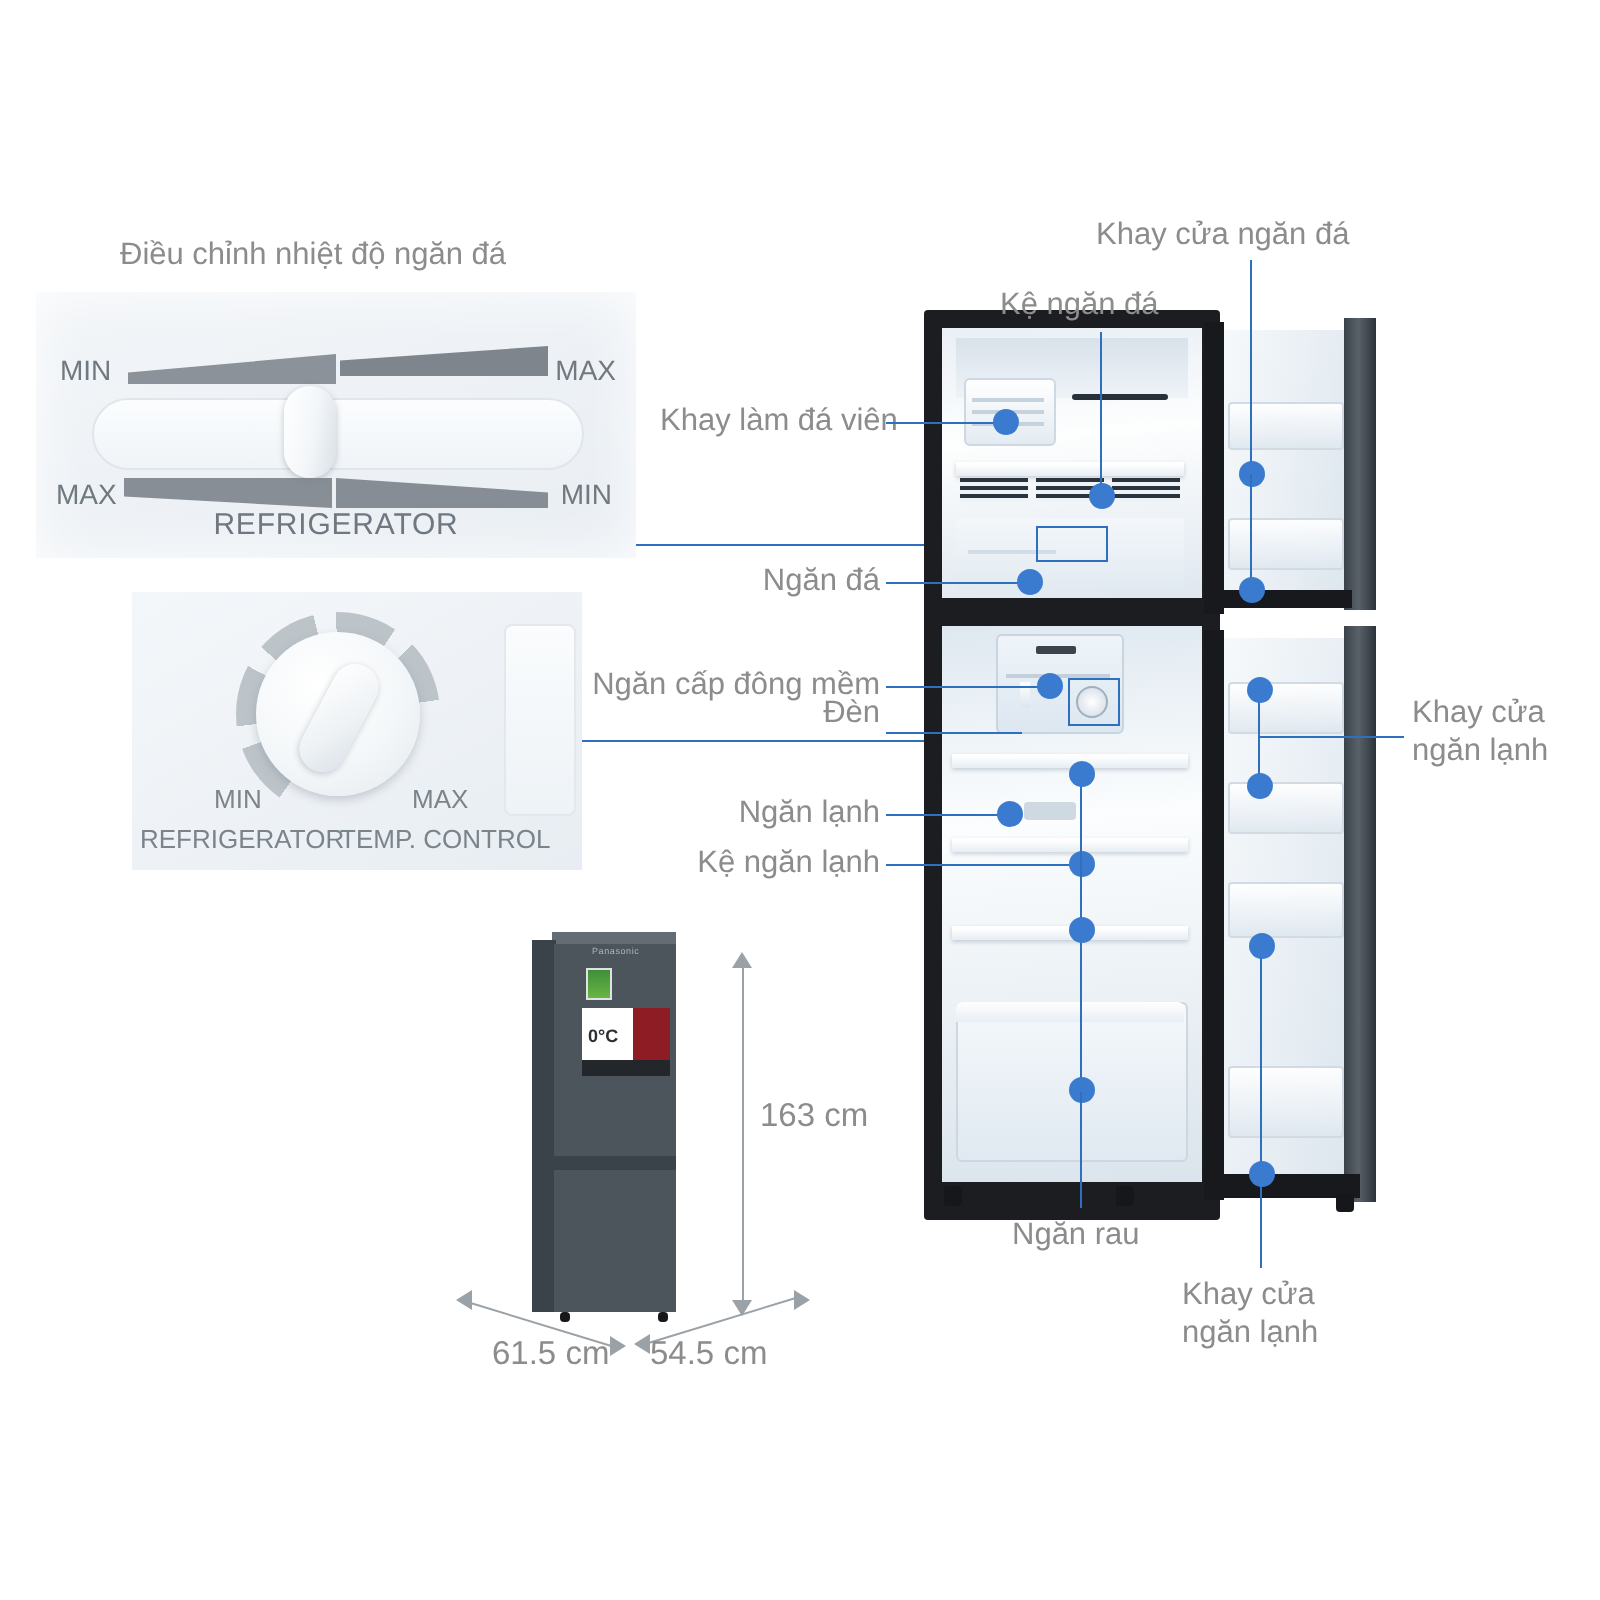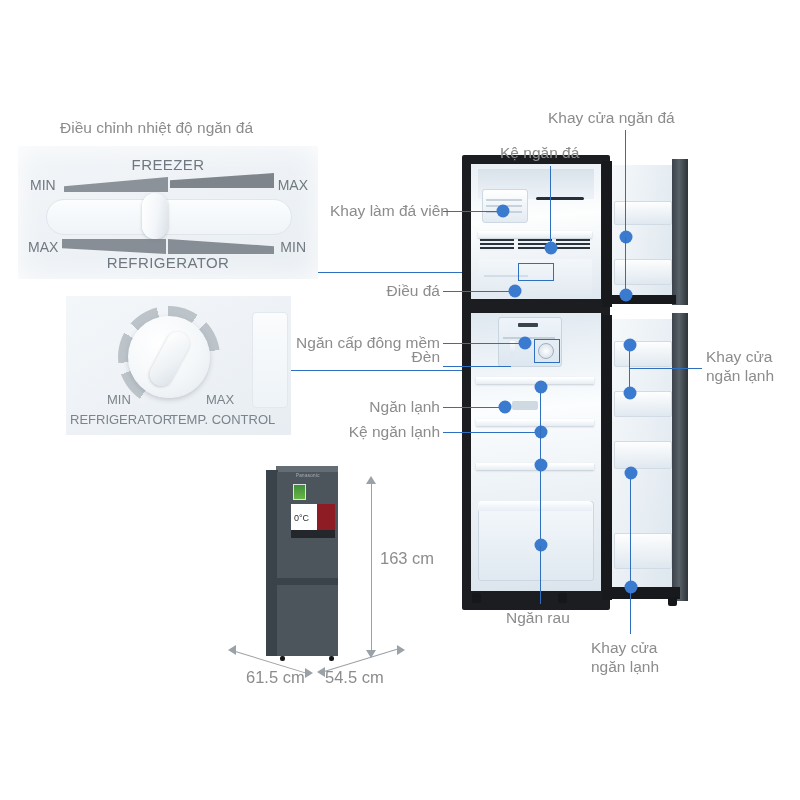--- a/index.html
+++ b/index.html
@@ -55,21 +55,21 @@
   .rlbl{position:absolute;color:#7b848b;font-size:13px;}
 
   
   #prod{position:absolute;left:266px;top:466px;width:82px;height:196px;}
   .pBody{position:absolute;background:#4c545c;}
   .pSide{position:absolute;background:#3b434a;}
   .pTop{position:absolute;background:#646c74;}
   .sticker{position:absolute;left:25px;top:38px;width:44px;height:34px;
           background:linear-gradient(90deg,#ffffff 0 58%,#8e1c24 58% 100%);}
   .stkTop{position:absolute;left:25px;top:38px;width:44px;height:6px;background:#b2232c;}
-  .stkTxt{position:absolute;left:28px;top:47px;color:#2b2f33;font-size:9px;font-weight:normal;}
+  .stkTxt{position:absolute;left:28px;top:47px;color:#2b2f33;font-size:9px;font-weight:bold;}
   .stkBar{position:absolute;left:25px;top:64px;width:44px;height:8px;background:#23272b;}
   .estamp{position:absolute;left:27px;top:18px;width:11px;height:14px;
           background:linear-gradient(180deg,#3f8f3a,#69b544);border:.5px solid #dfe3e6;}
   .brand{position:absolute;left:30px;top:7px;color:#aeb5bb;font-size:4.5px;letter-spacing:.3px;}
 
   .dimLine{position:absolute;background:#9aa1a7;}
   .dimTxt{position:absolute;color:#8c8c8c;font-size:16.5px;}
   .arw{position:absolute;width:0;height:0;}
 
   
@@ -86,21 +86,20 @@
   .leg{position:absolute;background:#15171a;border-radius:2px;}
 </style>
 </head>
 <body>
 
 <div id="stage">
 
   <div class="cap" style="left:60px;top:118px;">Điều chỉnh nhiệt độ ngăn đá</div>
 
   <div id="fpanel">
-    <div class="t" style="top:10px;">FREEZER</div>
     <div class="t" style="bottom:8px;">REFRIGERATOR</div>
 
     <div class="mm" style="left:12px;top:31px;">MIN</div>
     <div class="mm" style="right:10px;top:31px;">MAX</div>
     <div class="mm" style="left:10px;top:93px;">MAX</div>
     <div class="mm" style="right:12px;top:93px;">MIN</div>
 
     <div class="wedge" style="left:46px;top:31px;width:104px;background:#8b9299;
                 clip-path:polygon(0 62%,100% 0,100% 100%,0 100%);"></div>
     <div class="wedge" style="left:152px;top:27px;width:104px;background:#7e858c;
@@ -253,21 +252,21 @@
   <div class="lbl" style="left:500px;top:143px;">Kệ ngăn đá</div>
   <div class="ln lnv" style="left:550px;top:166px;height:83px;"></div>
   <div class="dot" style="left:551px;top:248px;"></div>
 
   <div class="lbl r" style="left:330px;top:201px;width:110px;">Khay làm đá viên</div>
   <div class="ln lnh" style="left:443px;top:211px;width:60px;"></div>
   <div class="dot" style="left:503px;top:211px;"></div>
 
   <div class="hlbox" style="left:518px;top:263px;width:34px;height:16px;"></div>
 
-  <div class="lbl r" style="left:330px;top:281px;width:110px;">Điều đá</div>
+  <div class="lbl r" style="left:330px;top:281px;width:110px;">Ngăn đá</div>
   <div class="ln lnh" style="left:443px;top:291px;width:72px;"></div>
   <div class="dot" style="left:515px;top:291px;"></div>
 
   <div class="lbl r" style="left:280px;top:333px;width:160px;">Ngăn cấp đông mềm</div>
   <div class="ln lnh" style="left:443px;top:343px;width:82px;"></div>
   <div class="dot" style="left:525px;top:343px;"></div>
 
   <div class="lbl r" style="left:340px;top:347px;width:100px;">Đèn</div>
   <div class="ln lnh" style="left:443px;top:366px;width:68px;"></div>
 

